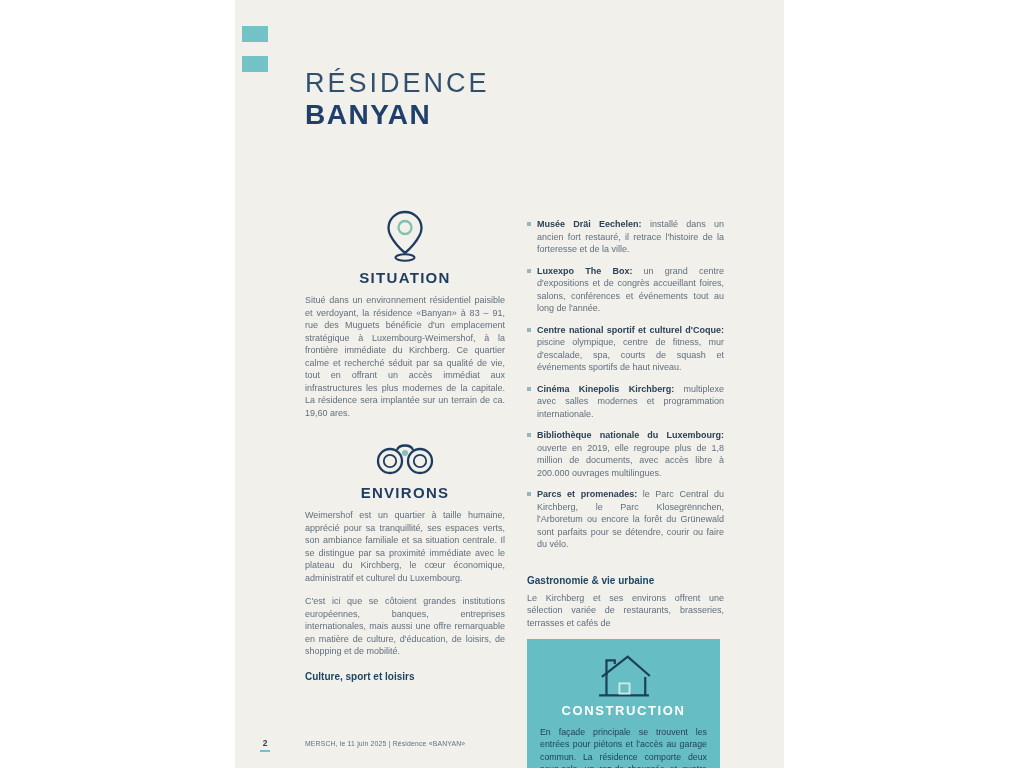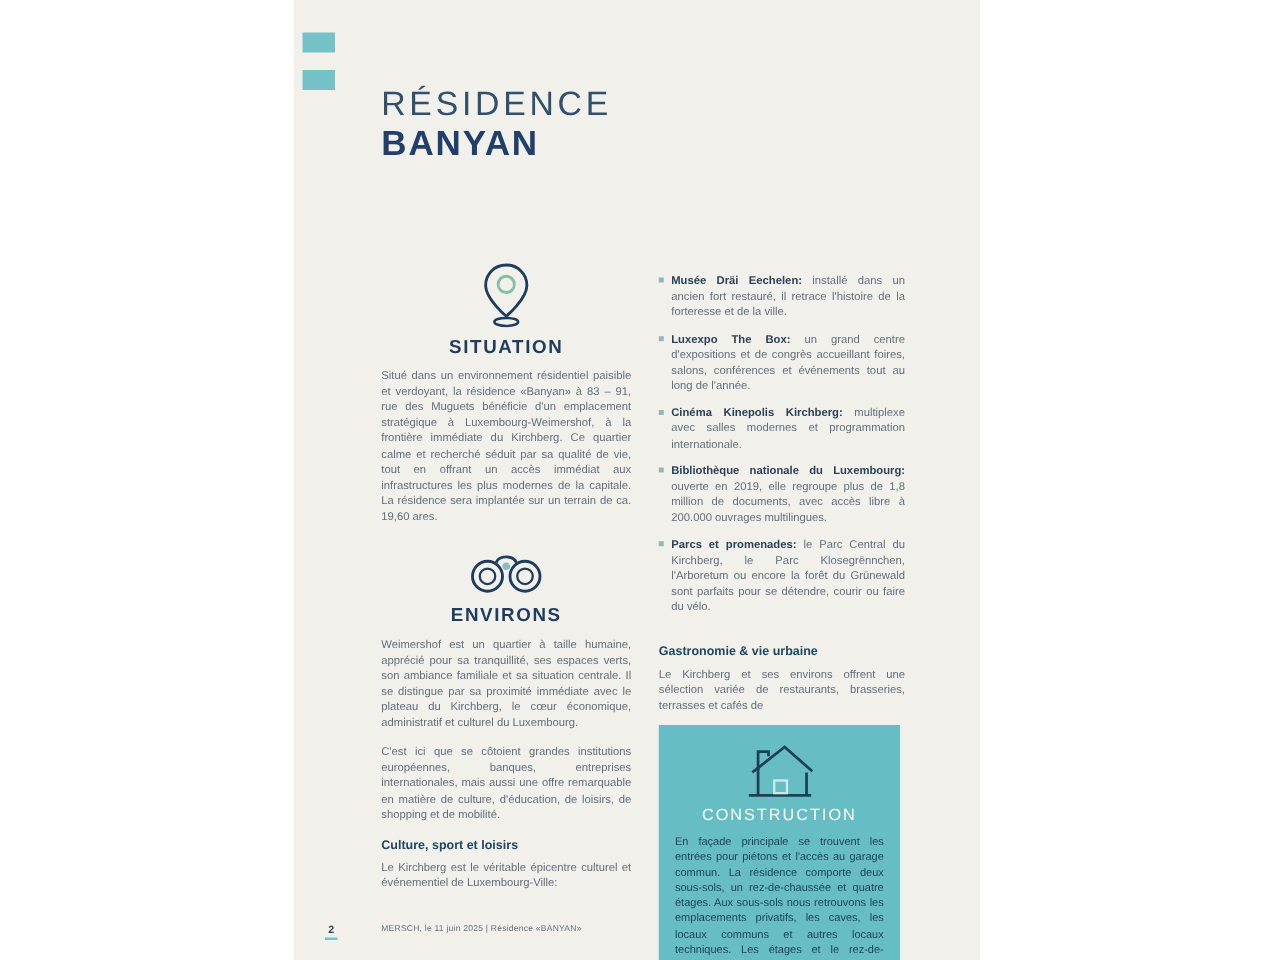--- a/index.html
+++ b/index.html
@@ -29,21 +29,21 @@
   .bullets .marker { flex:none; width:4px; height:4px; background:#94b7ba; margin:4px 6px 0 0; }
   .bullets .btxt { font-size:9px; line-height:12.5px; color:#5f6f7e; text-align:justify; }
   .bullets .lead { font-weight:700; color:#2b4158;margin-top:33px; }
 
   .env-para { margin-bottom:11px; }
   .culture-section { margin-top:13px; }
   .culture-intro { margin-bottom:10px; }
 
   .construction-box { margin-top:10px; width:193px; background:#66bec4; padding:11px 13px 14px 13px; }
   .construction-box .icon-wrap { margin:2px 0 3px 0; }
-  .construction-heading { font-size:13px; font-weight:400; letter-spacing:1.6px; color:#ffffff; text-align:center; margin-bottom:8px; }
+  .construction-heading { font-size:13px; font-weight:700; letter-spacing:1.6px; color:#ffffff; text-align:center; margin-bottom:8px; }
   .construction-body { font-size:8.8px; line-height:12.3px; color:#1c3e54; text-align:justify; }
 
   .footer-pagenum { position:absolute; left:25px; top:738px; font-size:8.5px; font-weight:700; color:#2b4158; text-align:center; }
   .footer-pagenum .rule { width:10px; height:2px; background:#74c1c7; margin-top:2px; }
   .footer-text { position:absolute; left:70px; top:740px; font-size:6.8px; letter-spacing:0.2px; color:#5f6f7e; }
 
   svg { display:inline-block; vertical-align:top; }
 </style>
 </head>
 <body>
@@ -82,33 +82,36 @@
             <circle cx="46" cy="24" r="6.2" stroke="#1e3c5f" stroke-width="1.8"></circle>
             <circle cx="31" cy="16" r="3" fill="#84bfc0"></circle>
           </svg>
         </div>
         <div class="section-heading">ENVIRONS</div>
         <p class="body env-para">Weimershof est un quartier à taille humaine, apprécié pour sa tranquillité, ses espaces verts, son ambiance familiale et sa situation centrale. Il se distingue par sa proximité immédiate avec le plateau du Kirchberg, le cœur économique, administratif et culturel du Luxembourg.</p>
         <p class="body">C'est ici que se côtoient grandes institutions européennes, banques, entreprises internationales, mais aussi une offre remarquable en matière de culture, d'éducation, de loisirs, de shopping et de mobilité.</p>
 
         <div class="culture-section">
           <div class="sub-heading">Culture, sport et loisirs</div>
-          <p class="body culture-intro">Le Kirchberg est le véritable épicentre culturel et événementiel de Luxembourg-Ville:</p>
         </div>
       </div>
 
       <div class="col-right">
         <ul class="bullets" style="margin-top:8px;">
           <li>
             <span class="marker"></span>
             <span class="btxt"><span class="lead">Musée Dräi Eechelen:</span><span> installé dans un ancien fort restauré, il retrace l'histoire de la forteresse et de la ville.</span></span>
           </li>
           <li>
             <span class="marker"></span>
             <span class="btxt"><span class="lead">Luxexpo The Box:</span><span> un grand centre d'expositions et de congrès accueillant foires, salons, conférences et événements tout au long de l'année.</span></span>
+          </li>
+          <li>
+            <span class="marker"></span>
+            <span class="btxt"><span class="lead">Centre national sportif et culturel d'Coque:</span><span> piscine olympique, centre de fitness, mur d'escalade, spa, courts de squash et événements sportifs de haut niveau.</span></span>
           </li>
           <li>
             <span class="marker"></span>
             <span class="btxt"><span class="lead">Cinéma Kinepolis Kirchberg:</span><span> multiplexe avec salles modernes et programmation internationale.</span></span>
           </li>
           <li>
             <span class="marker"></span>
             <span class="btxt"><span class="lead">Bibliothèque nationale du Luxembourg:</span><span> ouverte en 2019, elle regroupe plus de 1,8 million de documents, avec accès libre à 200.000 ouvrages multilingues.</span></span>
           </li>
           <li>

